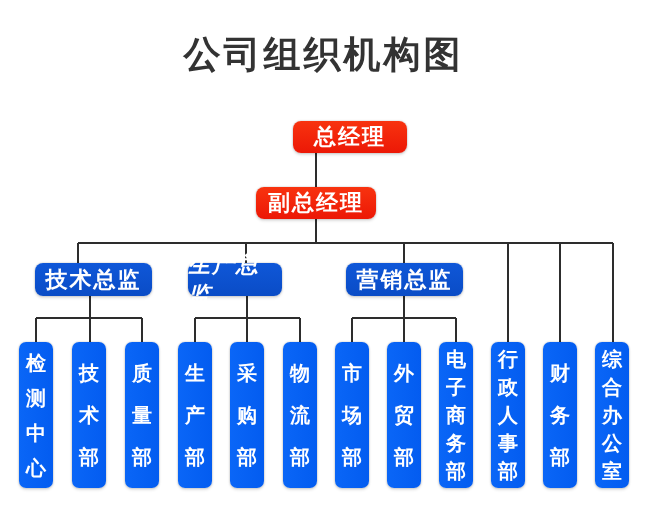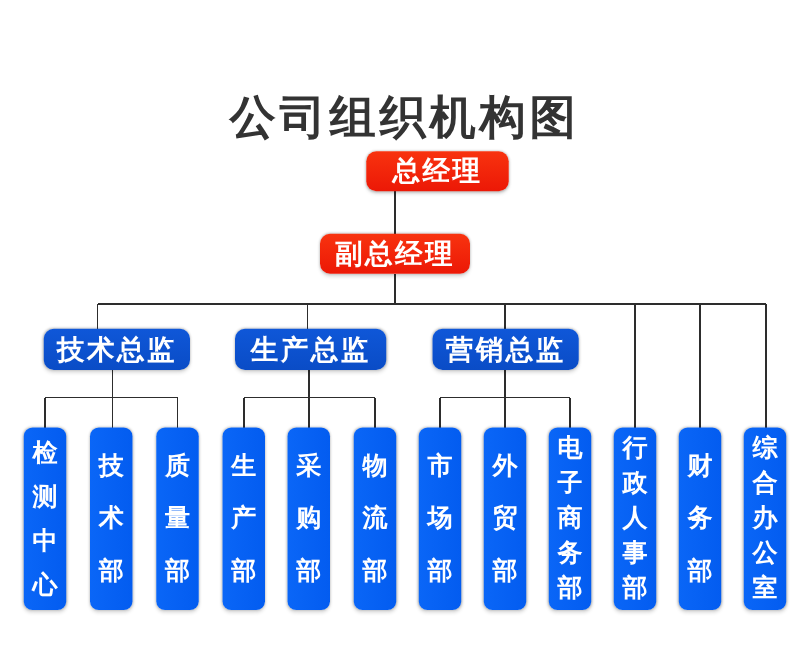--- a/index.html
+++ b/index.html
@@ -3,21 +3,21 @@
 <meta charset="utf-8">
 <style>
   html,body{margin:0;padding:0;}
   body{
     width:647px;height:520px;position:relative;background:#ffffff;overflow:hidden;
     font-family:"Liberation Sans","DejaVu Sans",sans-serif;
   }
   .stage{position:absolute;inset:0;}
   .title{
     position:absolute;top:30px;left:0;width:647px;text-align:center;
-    font-size:37px;font-weight:bold;color:#333333;letter-spacing:3px;margin-top:39px;
+    font-size:37px;font-weight:bold;color:#333333;letter-spacing:3px;
   }
   svg.lines{position:absolute;left:0;top:0;}
   .node{
     position:absolute;display:flex;align-items:center;justify-content:center;
     color:#ffffff;font-weight:bold;box-sizing:border-box;
     box-shadow:0 0 2px rgba(0,0,0,.28),0 2px 3px rgba(0,0,0,.12);
   }
   .red{
     background:linear-gradient(180deg,#f8330f 0%,#ec1806 100%);
     border-radius:8px;font-size:22px;letter-spacing:2px;
@@ -72,21 +72,21 @@
     <line x1="404" y1="296" x2="404" y2="343"></line>
     <line x1="352" y1="318" x2="456" y2="318"></line>
     <line x1="352" y1="318" x2="352" y2="343"></line>
     <line x1="456" y1="318" x2="456" y2="343"></line>
   </svg>
 
   <div class="node red" style="left:259px;top:121px;width:114px;height:32px;margin-left:34px;">总经理</div>
   <div class="node red" style="left:256px;top:187px;width:120px;height:32px;">副总经理</div>
 
   <div class="node dir" style="left:35px;top:263px;width:117px;height:33px;">技术总监</div>
-  <div class="node dir" style="left:188px;top:263px;width:121px;height:33px;">生产总监</div>
+  <div class="node dir" style="left:188px;top:263px;width:94px;height:33px;font-style:italic;">生产总监</div>
   <div class="node dir" style="left:346px;top:263px;width:117px;height:33px;">营销总监</div>
 
   <div class="node dept v4" style="left:19px;">
       <span>检</span>
       <span>测</span>
       <span>中</span>
       <span>心</span>
     </div>
   <div class="node dept v3" style="left:72px;">
       <span>技</span>

